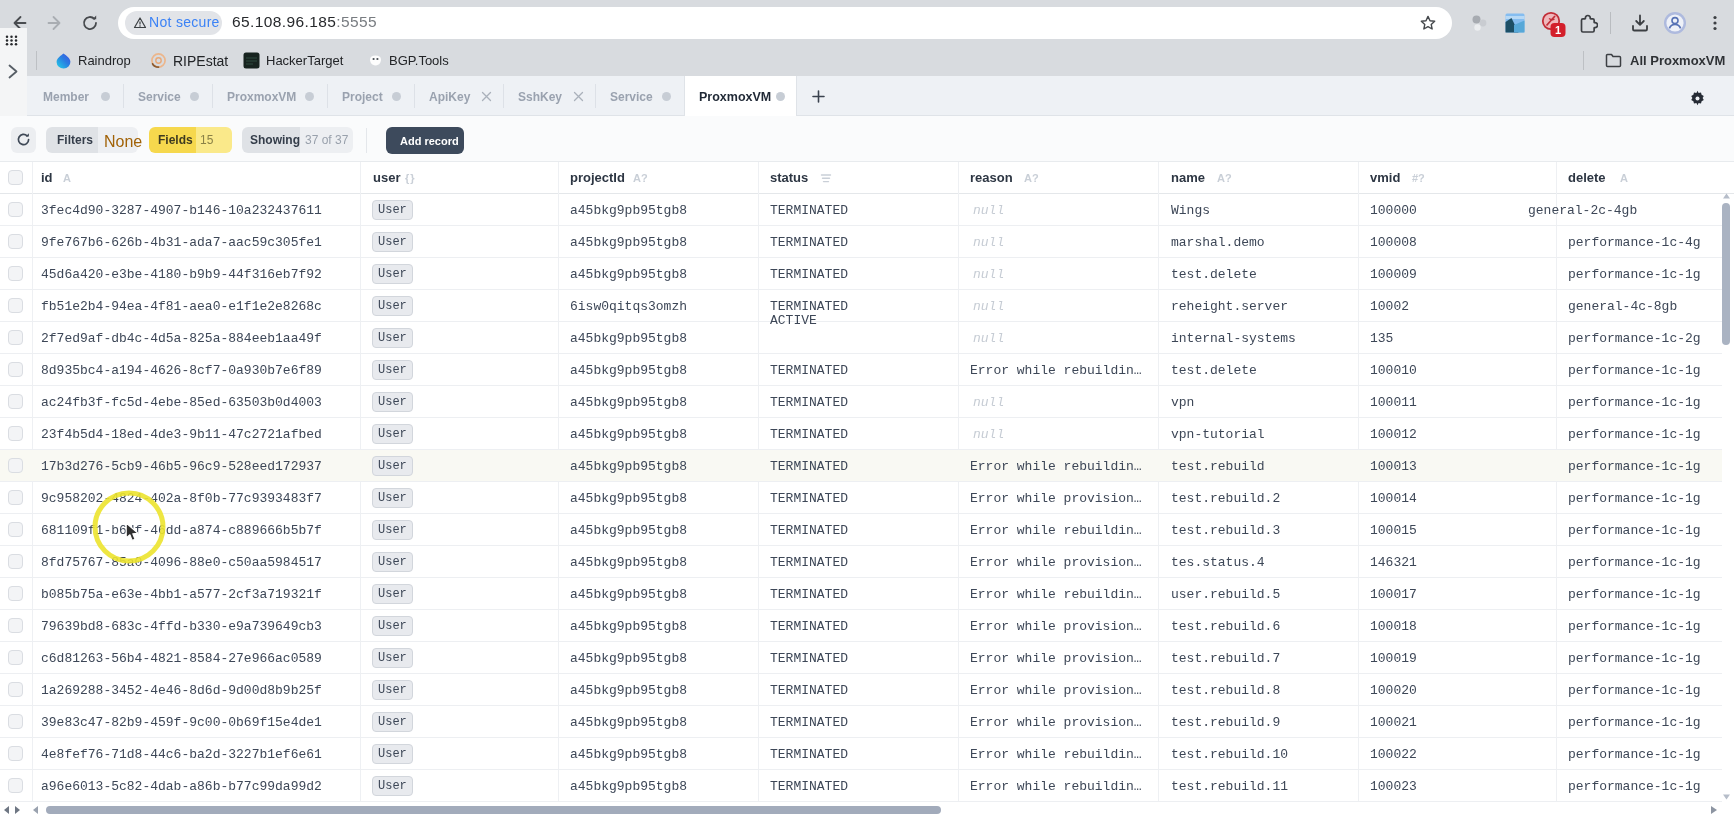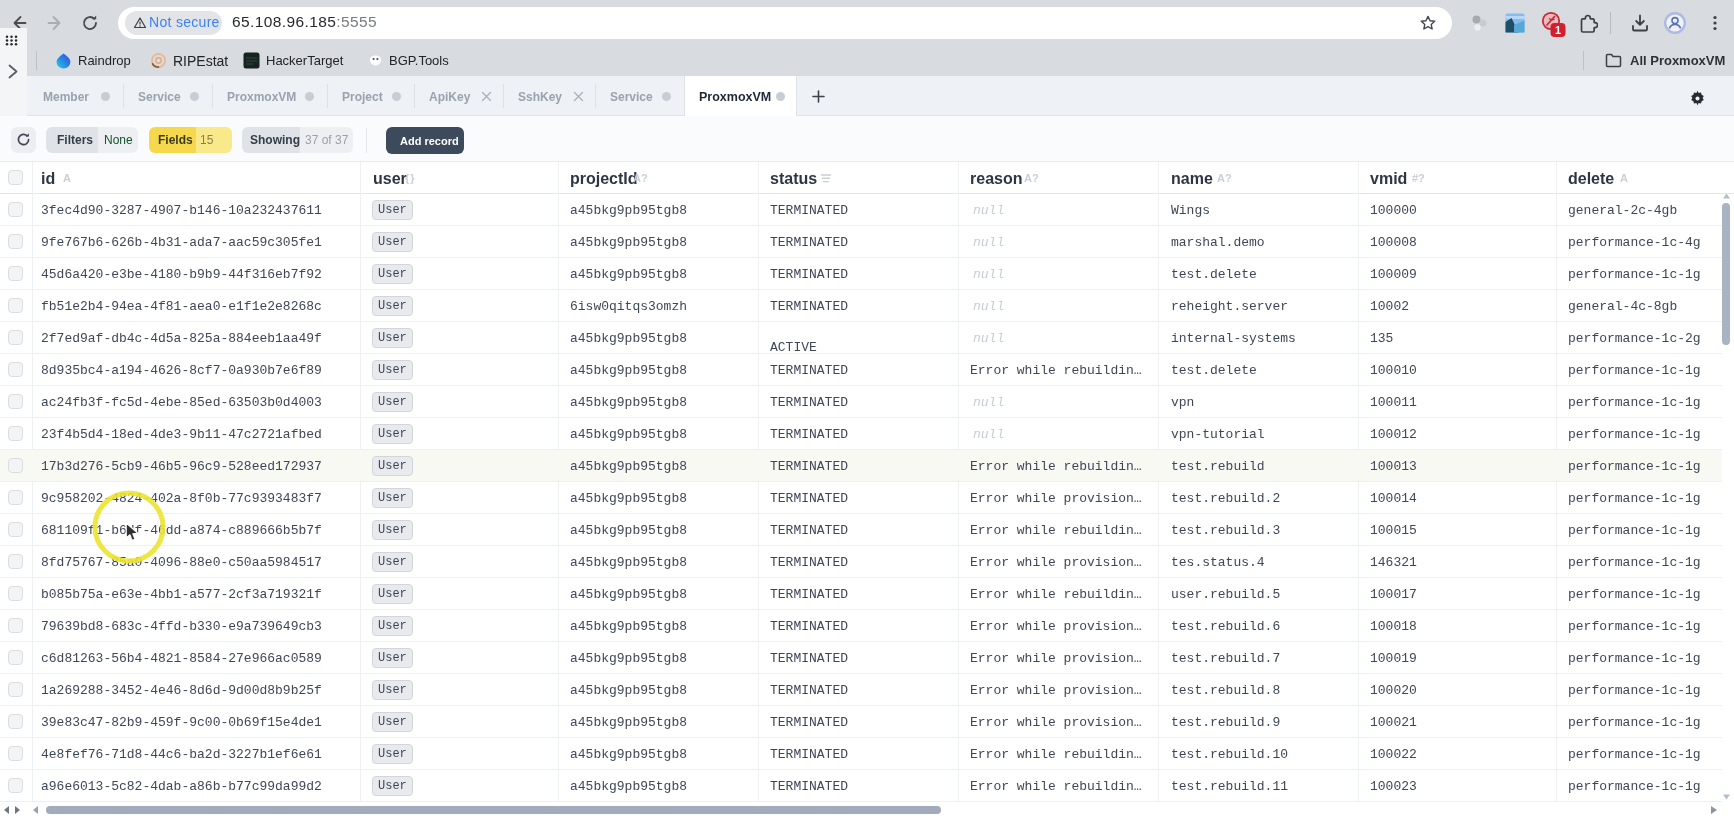--- a/index.html
+++ b/index.html
@@ -1,18 +1,18 @@
 <!DOCTYPE html>
 <html><head><meta charset="utf-8"><style>
 *{margin:0;padding:0;box-sizing:border-box}
 html,body{width:1734px;height:818px;overflow:hidden;background:#fff;
  font-family:"Liberation Sans",sans-serif;}
 .abs{position:absolute}
 .mono{font-family:"Liberation Mono",monospace;font-size:13px;color:#3d4757}
-.hdr{font-weight:bold;font-size:16px;color:#2d3643}
+.hdr{font-weight:bold;font-size:13px;color:#2d3643}
 .hicon{font-weight:bold;font-size:11px;color:#c9cfd7;letter-spacing:0}
 .tab{font-weight:bold;font-size:12px;color:#9aa2af}
 svg{display:block}
 </style></head>
 <body>
 <div class="abs" style="left:0;top:0;width:1734px;height:818px;overflow:hidden">
 <div class="abs" style="left:0;top:0;width:1734px;height:46px;background:#d8dbdf"></div>
 <svg class="abs" style="left:10px;top:14px" width="18" height="18" viewBox="0 0 18 18">
 <path d="M10.5 3 4.5 9l6 6M4.5 9h11" stroke="#494c50" stroke-width="1.8" fill="none" stroke-linecap="round" stroke-linejoin="round"></path>
     </svg>
@@ -163,21 +163,21 @@
     </svg>
 <div class="abs" style="left:0;top:116px;width:1734px;height:46px;background:#fafbfc;border-bottom:1px solid #e8ebee"></div>
 <div class="abs" style="left:11px;top:127px;width:25px;height:26px;background:#eceef1;border-radius:6px"></div>
 <svg class="abs" style="left:16px;top:132px" width="15" height="15" viewBox="0 0 15 15">
 <path d="M12.6 7.5a5.1 5.1 0 1 1-1.5-3.6" stroke="#3e4856" stroke-width="1.7" fill="none" stroke-linecap="round"></path>
 <path d="M12.9 1.2v3.2h-3.2z" fill="#3e4856"></path>
     </svg>
 <div class="abs" style="left:46px;top:127px;width:52px;height:26px;background:#dfe2e6;border-radius:6px 0 0 6px"></div>
 <div class="abs" style="left:98px;top:127px;width:40px;height:26px;background:#edeff2;border-radius:0 6px 6px 0"></div>
 <div class="abs" style="left:57px;top:133px;font-size:12px;font-weight:bold;color:#343d4a">Filters</div>
-<div class="abs" style="left:104px;top:133px;font-size:12px;color:#14532d">None</div>
+<div class="abs" style="left:104px;top:133px;font-size:16px;color:#a16207">None</div>
 <div class="abs" style="left:149px;top:127px;width:47px;height:26px;background:#f6d84d;border-radius:6px 0 0 6px"></div>
 <div class="abs" style="left:196px;top:127px;width:36px;height:26px;background:#fae98a;border-radius:0 6px 6px 0"></div>
 <div class="abs" style="left:158px;top:133px;font-size:12px;font-weight:bold;color:#3e3a20">Fields</div>
 <div class="abs" style="left:200px;top:133px;font-size:12px;color:#8a8146">15</div>
 <div class="abs" style="left:242px;top:127px;width:58px;height:26px;background:#dfe2e6;border-radius:6px 0 0 6px"></div>
 <div class="abs" style="left:300px;top:127px;width:53px;height:26px;background:#edeff2;border-radius:0 6px 6px 0"></div>
 <div class="abs" style="left:250px;top:133px;font-size:12px;font-weight:bold;color:#343d4a">Showing</div>
 <div class="abs" style="left:305px;top:133px;font-size:12px;color:#99a1ac">37 of 37</div>
 <div class="abs" style="left:366px;top:128px;width:1px;height:25px;background:#e4e7eb"></div>
 <div class="abs" style="left:386px;top:127px;width:78px;height:27px;background:#3d4a5c;border-radius:6px"></div>
@@ -213,21 +213,21 @@
 <div class="abs" style="left:0;top:225px;width:1722px;height:1px;background:#edeff2"></div>
 <div class="abs" style="left:8px;top:202px;width:15px;height:15px;background:#f3f4f6;border:1px solid #dadde2;border-radius:4px"></div>
 <div class="abs mono" style="left:41px;top:203px">3fec4d90-3287-4907-b146-10a232437611</div>
 <div class="abs" style="left:372px;top:200px;width:41px;height:20px;background:#e8eaee;border:1px solid #d2d6dc;border-radius:4px"></div>
 <div class="abs mono" style="left:378px;top:203px;font-size:12px">User</div>
 <div class="abs mono" style="left:570px;top:203px">a45bkg9pb95tgb8</div>
 <div class="abs mono" style="left:770px;top:203px">TERMINATED</div>
 <div class="abs mono" style="left:973px;top:203px;font-style:italic;color:#c6ccd4">null</div>
 <div class="abs mono" style="left:1171px;top:203px">Wings</div>
 <div class="abs mono" style="left:1370px;top:203px">100000</div>
-<div class="abs mono" style="left:1568px;top:203px">general-2c-4gb</div>
+<div class="abs mono" style="left:1528px;top:203px">general-2c-4gb</div>
 <div class="abs" style="left:0;top:257px;width:1722px;height:1px;background:#edeff2"></div>
 <div class="abs" style="left:8px;top:234px;width:15px;height:15px;background:#f3f4f6;border:1px solid #dadde2;border-radius:4px"></div>
 <div class="abs mono" style="left:41px;top:235px">9fe767b6-626b-4b31-ada7-aac59c305fe1</div>
 <div class="abs" style="left:372px;top:232px;width:41px;height:20px;background:#e8eaee;border:1px solid #d2d6dc;border-radius:4px"></div>
 <div class="abs mono" style="left:378px;top:235px;font-size:12px">User</div>
 <div class="abs mono" style="left:570px;top:235px">a45bkg9pb95tgb8</div>
 <div class="abs mono" style="left:770px;top:235px">TERMINATED</div>
 <div class="abs mono" style="left:973px;top:235px;font-style:italic;color:#c6ccd4">null</div>
 <div class="abs mono" style="left:1171px;top:235px">marshal.demo</div>
 <div class="abs mono" style="left:1370px;top:235px">100008</div>
@@ -253,21 +253,21 @@
 <div class="abs mono" style="left:973px;top:299px;font-style:italic;color:#c6ccd4">null</div>
 <div class="abs mono" style="left:1171px;top:299px">reheight.server</div>
 <div class="abs mono" style="left:1370px;top:299px">10002</div>
 <div class="abs mono" style="left:1568px;top:299px">general-4c-8gb</div>
 <div class="abs" style="left:0;top:353px;width:1722px;height:1px;background:#edeff2"></div>
 <div class="abs" style="left:8px;top:330px;width:15px;height:15px;background:#f3f4f6;border:1px solid #dadde2;border-radius:4px"></div>
 <div class="abs mono" style="left:41px;top:331px">2f7ed9af-db4c-4d5a-825a-884eeb1aa49f</div>
 <div class="abs" style="left:372px;top:328px;width:41px;height:20px;background:#e8eaee;border:1px solid #d2d6dc;border-radius:4px"></div>
 <div class="abs mono" style="left:378px;top:331px;font-size:12px">User</div>
 <div class="abs mono" style="left:570px;top:331px">a45bkg9pb95tgb8</div>
-<div class="abs mono" style="left:770px;top:340px">ACTIVE</div>
+<div class="abs mono" style="left:770px;top:313px">ACTIVE</div>
 <div class="abs mono" style="left:973px;top:331px;font-style:italic;color:#c6ccd4">null</div>
 <div class="abs mono" style="left:1171px;top:331px">internal-systems</div>
 <div class="abs mono" style="left:1370px;top:331px">135</div>
 <div class="abs mono" style="left:1568px;top:331px">performance-1c-2g</div>
 <div class="abs" style="left:0;top:385px;width:1722px;height:1px;background:#edeff2"></div>
 <div class="abs" style="left:8px;top:362px;width:15px;height:15px;background:#f3f4f6;border:1px solid #dadde2;border-radius:4px"></div>
 <div class="abs mono" style="left:41px;top:363px">8d935bc4-a194-4626-8cf7-0a930b7e6f89</div>
 <div class="abs" style="left:372px;top:360px;width:41px;height:20px;background:#e8eaee;border:1px solid #d2d6dc;border-radius:4px"></div>
 <div class="abs mono" style="left:378px;top:363px;font-size:12px">User</div>
 <div class="abs mono" style="left:570px;top:363px">a45bkg9pb95tgb8</div>

